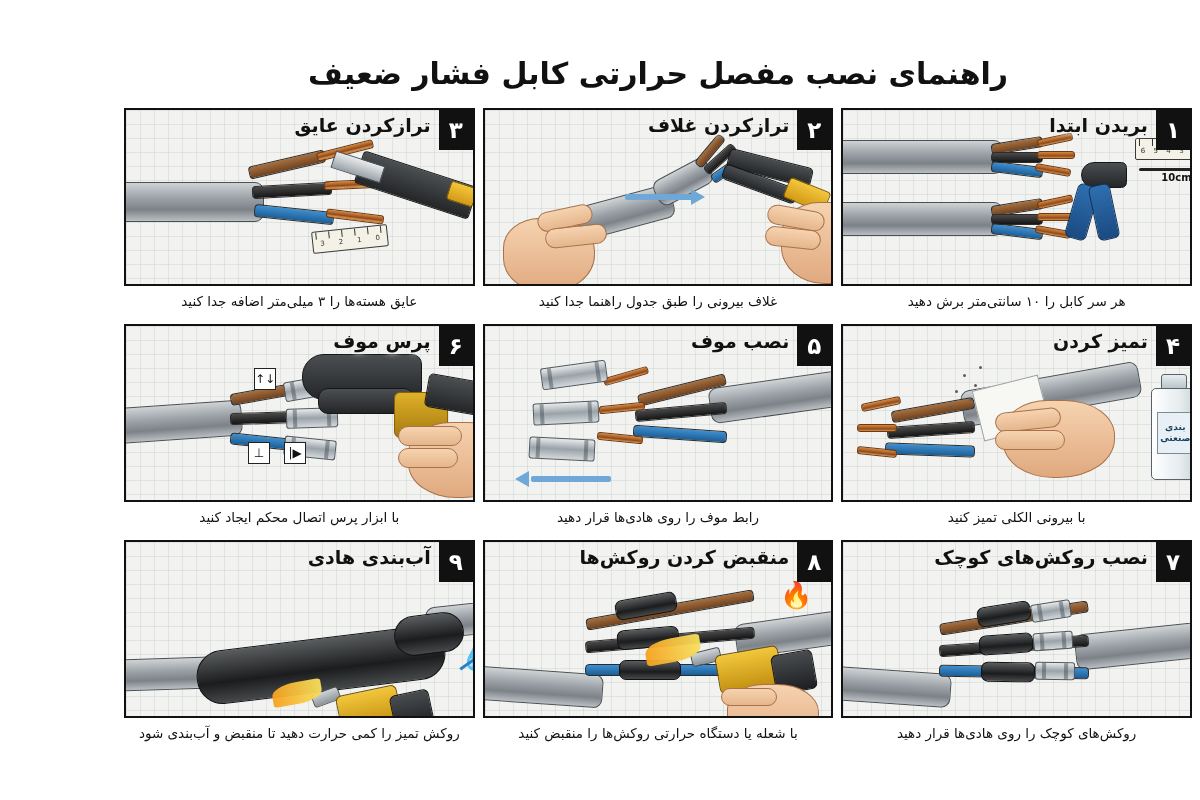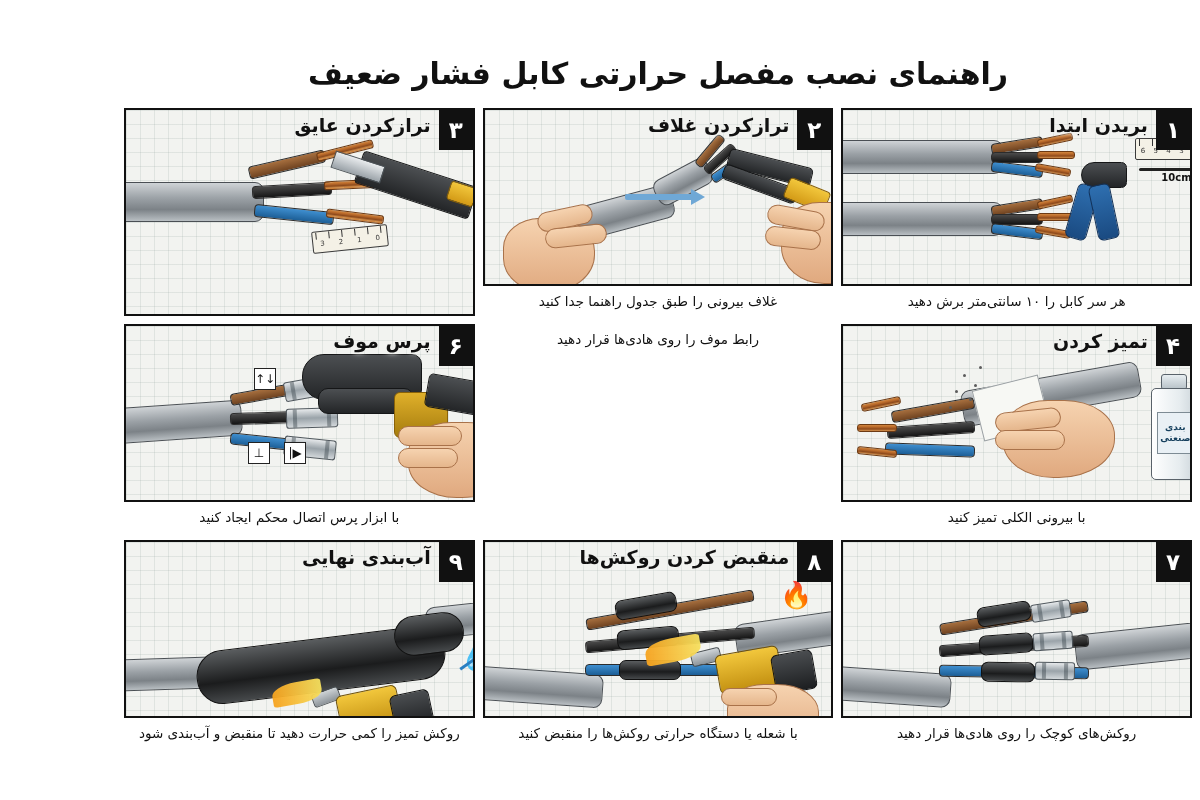--- a/index.html
+++ b/index.html
@@ -407,20 +407,21 @@
               <span>0</span>
               <span>1</span>
               <span>2</span>
               <span>3</span>
             </div>
           </div>
         </div>
         <div class="step-title">ترازکردن عایق</div>
         <div class="step-num">۳</div>
       </div>
+      <div class="caption">عایق هسته‌ها را ۳ میلی‌متر اضافه جدا کنید</div>
     </div>
 
     <div class="panel">
       <div class="illus">
         <div class="grid-bg"></div>
         <div class="art">
           <div class="sheath" style="left:118px; top:50px; width:180px; height:36px; transform:rotate(-10deg);"></div>
           <div class="core brown" style="left:48px; top:78px; width:84px; height:12px; transform:rotate(-10deg);"></div>
           <div class="core black" style="left:44px; top:98px; width:88px; height:12px; transform:rotate(-4deg);"></div>
           <div class="core blue" style="left:42px; top:118px; width:90px; height:12px; transform:rotate(2deg);"></div>
@@ -447,20 +448,41 @@
             <span>صنعتی</span>
           </div>
         </div>
         <div class="step-title">تمیز کردن</div>
         <div class="step-num">۴</div>
       </div>
       <div class="caption">با بیرونی الکلی تمیز کنید</div>
     </div>
 
     <div class="panel">
+      <div class="illus">
+        <div class="grid-bg"></div>
+        <div class="art">
+          <div class="sheath" style="left:224px; top:50px; width:180px; height:36px; transform:rotate(-8deg);"></div>
+          <div class="core brown" style="left:152px; top:58px; width:90px; height:12px; transform:rotate(-14deg);"></div>
+          <div class="core black" style="left:150px; top:80px; width:92px; height:12px; transform:rotate(-5deg);"></div>
+          <div class="core blue" style="left:148px; top:102px; width:94px; height:12px; transform:rotate(4deg);"></div>
+          <div class="copper" style="left:118px; top:46px; width:46px; height:8px; transform:rotate(-16deg);"></div>
+          <div class="copper" style="left:114px; top:78px; width:46px; height:8px; transform:rotate(-6deg);"></div>
+          <div class="copper" style="left:112px; top:108px; width:46px; height:8px; transform:rotate(6deg);"></div>
+
+          <div class="connector" style="left:56px; top:38px; width:66px; height:22px; transform:rotate(-8deg);"></div>
+          <div class="connector" style="left:48px; top:76px; width:66px; height:22px; transform:rotate(-3deg);"></div>
+          <div class="connector" style="left:44px; top:112px; width:66px; height:22px; transform:rotate(3deg);"></div>
+
+          <div class="arrow-line" style="left:46px; top:150px; width:80px;"></div>
+          <div class="arrow-head" style="left:30px; top:145px; border-right:14px solid #6fa8d6;"></div>
+        </div>
+        <div class="step-title">نصب موف</div>
+        <div class="step-num">۵</div>
+      </div>
       <div class="caption">رابط موف را روی هادی‌ها قرار دهید</div>
     </div>
 
     <div class="panel">
       <div class="illus">
         <div class="grid-bg"></div>
         <div class="art">
           <div class="sheath" style="left:-14px; top:78px; width:130px; height:36px; transform:rotate(-4deg);"></div>
           <div class="core brown" style="left:104px; top:62px; width:70px; height:12px; transform:rotate(-10deg);"></div>
           <div class="core black" style="left:104px; top:86px; width:70px; height:12px; transform:rotate(-2deg);"></div>
@@ -498,20 +520,21 @@
           <div class="core black" style="left:96px; top:98px; width:150px; height:12px; transform:rotate(-4deg);"></div>
           <div class="core blue" style="left:96px; top:124px; width:150px; height:12px; transform:rotate(1deg);"></div>
 
           <div class="shrink-tube" style="left:134px; top:62px; width:54px; height:20px; transform:rotate(-9deg);"></div>
           <div class="shrink-tube" style="left:136px; top:92px; width:54px; height:20px; transform:rotate(-4deg);"></div>
           <div class="shrink-tube" style="left:138px; top:120px; width:54px; height:20px; transform:rotate(1deg);"></div>
           <div class="connector" style="left:188px; top:60px; width:40px; height:18px; transform:rotate(-9deg);"></div>
           <div class="connector" style="left:190px; top:90px; width:40px; height:18px; transform:rotate(-4deg);"></div>
           <div class="connector" style="left:192px; top:120px; width:40px; height:18px; transform:rotate(1deg);"></div>
         </div>
+        <div class="step-title">نصب روکش‌های کوچک</div>
         <div class="step-num">۷</div>
       </div>
       <div class="caption">روکش‌های کوچک را روی هادی‌ها قرار دهید</div>
     </div>
 
     <div class="panel">
       <div class="illus">
         <div class="grid-bg"></div>
         <div class="art">
           <div class="sheath" style="left:250px; top:72px; width:156px; height:34px; transform:rotate(-8deg);"></div>
@@ -548,20 +571,20 @@
           <div class="shrink-tube" style="left:70px; top:96px; width:250px; height:54px; border-radius:26px; transform:rotate(-7deg);"></div>
           <div class="shrink-tube" style="left:268px; top:72px; width:70px; height:40px; border-radius:20px; transform:rotate(-7deg);"></div>
 
           <div class="torch-nozzle" style="left:186px; top:148px; width:28px; height:14px; transform:rotate(-20deg);"></div>
           <div class="torch-body" style="left:212px; top:148px; width:62px; height:38px; transform:rotate(-12deg);"></div>
           <div class="torch-knob" style="left:266px; top:150px; width:40px; height:38px; transform:rotate(-12deg);"></div>
           <div class="flame" style="left:146px; top:140px; width:50px; height:22px;"></div>
 
           <div class="nodrop-icon" style="left:334px; top:102px;">💧</div>
         </div>
-        <div class="step-title">آب‌بندی نهایی</div>
+        <div class="step-title">آب‌بندی هادی</div>
         <div class="step-num">۹</div>
       </div>
       <div class="caption">روکش تمیز را کمی حرارت دهید تا منقبض و آب‌بندی شود</div>
     </div>
 
   </div>
 </div>
 
 </body></html>

